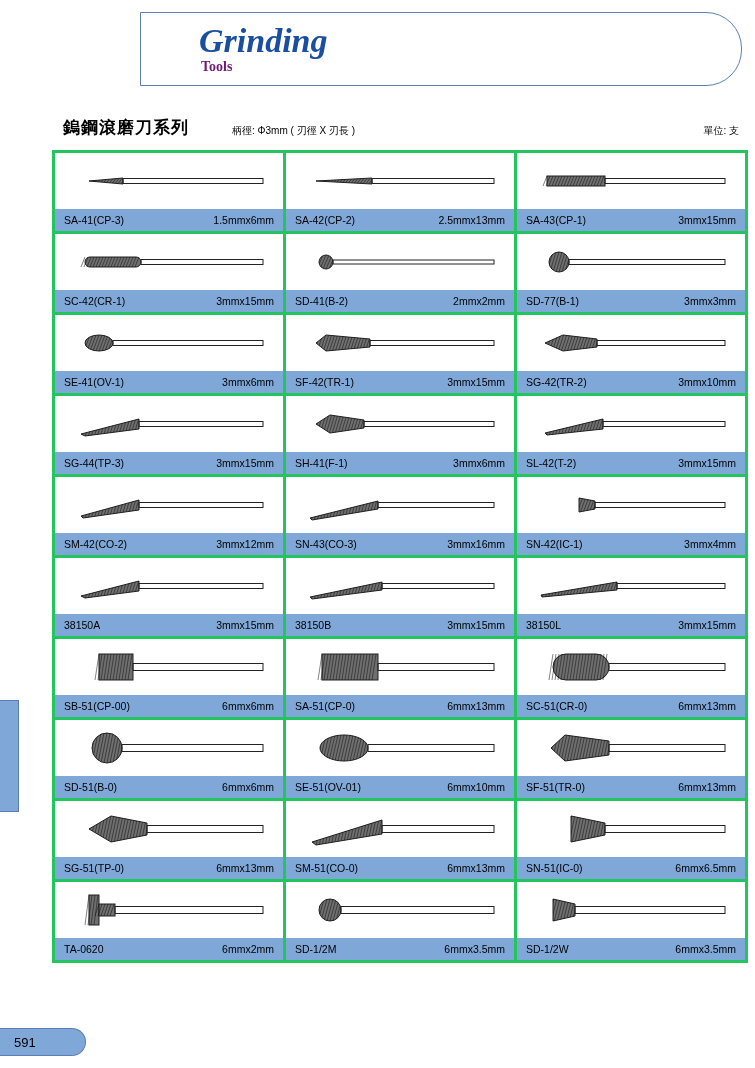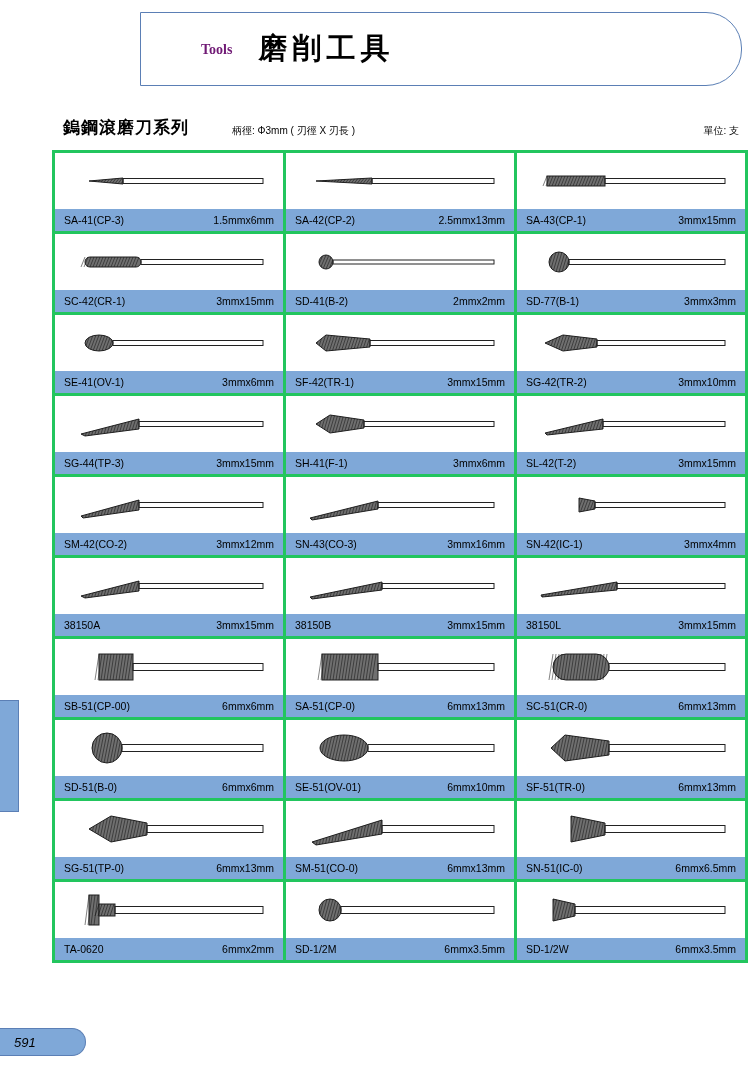--- a/index.html
+++ b/index.html
@@ -96,35 +96,34 @@
     position:absolute;left:0;top:700px;width:18px;height:110px;
     background:#7fa8d8;border:1px solid #5b7fb5;border-left:none;
   }
   
   .pagenum{
     position:absolute;left:0;top:1028px;width:86px;height:28px;
     background:#7fa8d8;border:1px solid #5b7fb5;border-left:none;
     border-radius:0 14px 14px 0;
     display:flex;align-items:center;
     box-sizing:border-box;
-    font-style:italic;
   }
   .pagenum span{
     margin-left:14px;font-size:13px;color:#000;font-weight:normal;
   }
 </style>
 </head>
 <body>
 
 <div class="header-band">
   <div class="header-inner">
     <div class="brand">
+      <div class="brand-main">Grinding</div>
       <div class="brand-sub">Tools</div>
     </div>
-    <div class="brand-cn">磨削工具</div>
   </div>
 </div>
 
 <div class="title-row">
   <div class="series-title">鎢鋼滾磨刀系列</div>
   <div class="series-note">柄徑: Φ3mm ( 刃徑 X 刃長 )</div>
   <div class="unit-note">單位: 支</div>
 </div>
 
 <table class="grid">

